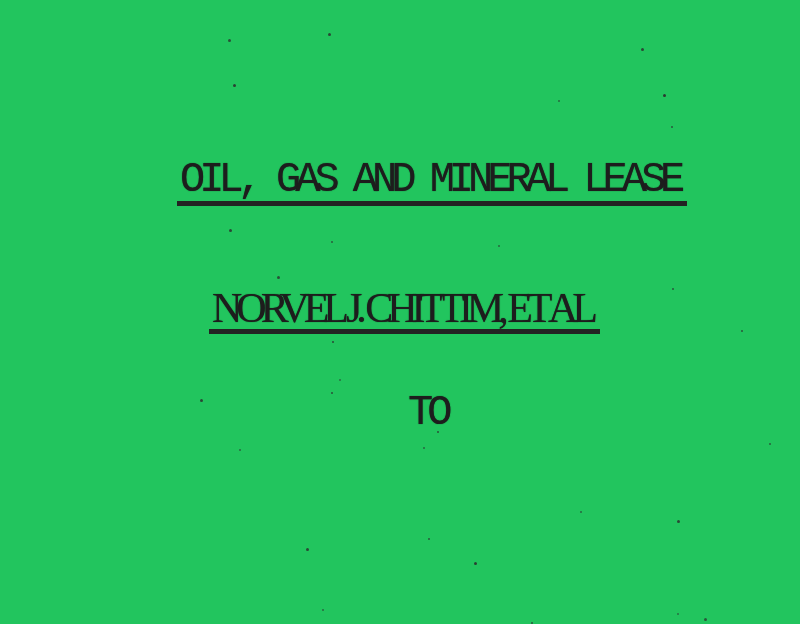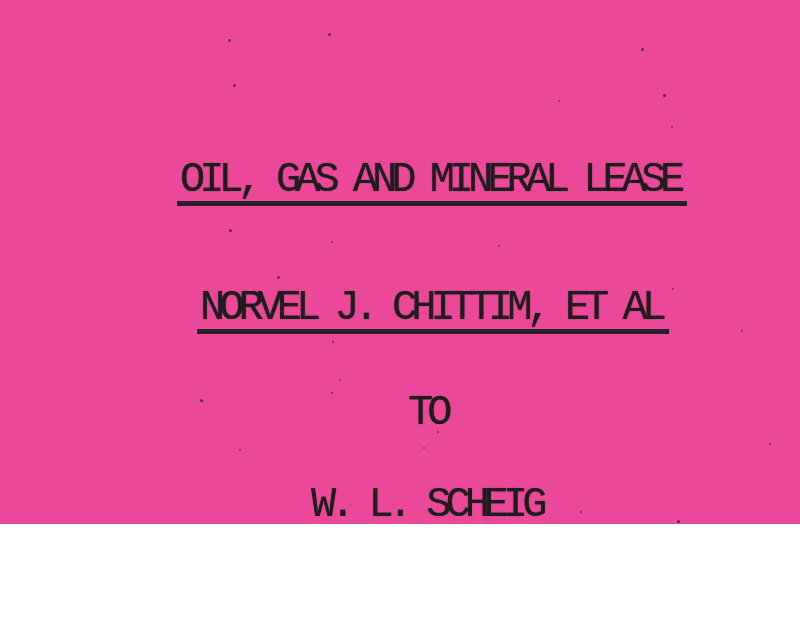--- a/index.html
+++ b/index.html
@@ -3,43 +3,43 @@
 <meta charset="utf-8">
 <style>
   html, body {
     margin: 0;
     padding: 0;
     background: #ffffff;
   }
   .page {
     position: relative;
     width: 800px;
-    height: 524px;
-    background: #ec4899;
+    height: 624px;
+    background: #22c55e;
     overflow: hidden;
   }
   .tline {
     position: absolute;
     font-family: "Liberation Mono", "DejaVu Sans Mono", monospace;
     font-size: 42px;
     line-height: 42px;
     letter-spacing: -6px;
     white-space: nowrap;
     color: #1d1d1d;
     text-shadow: 0 0 1px rgba(25,25,25,0.8);
     filter: blur(0.3px);
   }
   .underlined {
     border-bottom: 5px solid #232323;
     padding-right: 8px;
     padding-left: 3px;
     margin-left: -3px;
   }
   .line-title   { left: 180px; top: 159px; }
-  .line-from    { left: 200px; top: 287px; }
+  .line-from    { left: 212px; top: 287px; font-family: Liberation Serif, serif; }
   .line-to      { left: 408px; top: 392px; }
   .line-lessee  { left: 311px; top: 484px; }
   .noise-layer {
     position: absolute;
     left: 0; top: 0;
     width: 100%; height: 100%;
     pointer-events: none;
   }
   .speck {
     position: absolute;
@@ -52,21 +52,20 @@
 <body>
 
 <div class="page">
 
   <span class="tline underlined line-title">OIL, GAS AND MINERAL LEASE</span>
 
   <span class="tline underlined line-from">NORVEL J. CHITTIM, ET AL</span>
 
   <span class="tline line-to">TO</span>
 
-  <span class="tline underlined line-lessee">W. L. SCHEIG</span>
 
   <div class="noise-layer">
       <div class="speck" style="left: 228px; top: 39px; width: 3px; height: 3px; opacity: 0.75;"></div>
       <div class="speck" style="left: 328px; top: 33px; width: 3px; height: 3px; opacity: 0.8;"></div>
       <div class="speck" style="left: 233px; top: 84px; width: 3px; height: 3px; opacity: 0.85;"></div>
       <div class="speck" style="left: 641px; top: 48px; width: 3px; height: 3px; opacity: 0.8;"></div>
       <div class="speck" style="left: 558px; top: 100px; width: 2px; height: 2px; opacity: 0.6;"></div>
       <div class="speck" style="left: 663px; top: 94px; width: 3px; height: 3px; opacity: 0.9;"></div>
       <div class="speck" style="left: 671px; top: 126px; width: 2px; height: 2px; opacity: 0.7;"></div>
       <div class="speck" style="left: 229px; top: 229px; width: 3px; height: 3px; opacity: 0.8;"></div>

